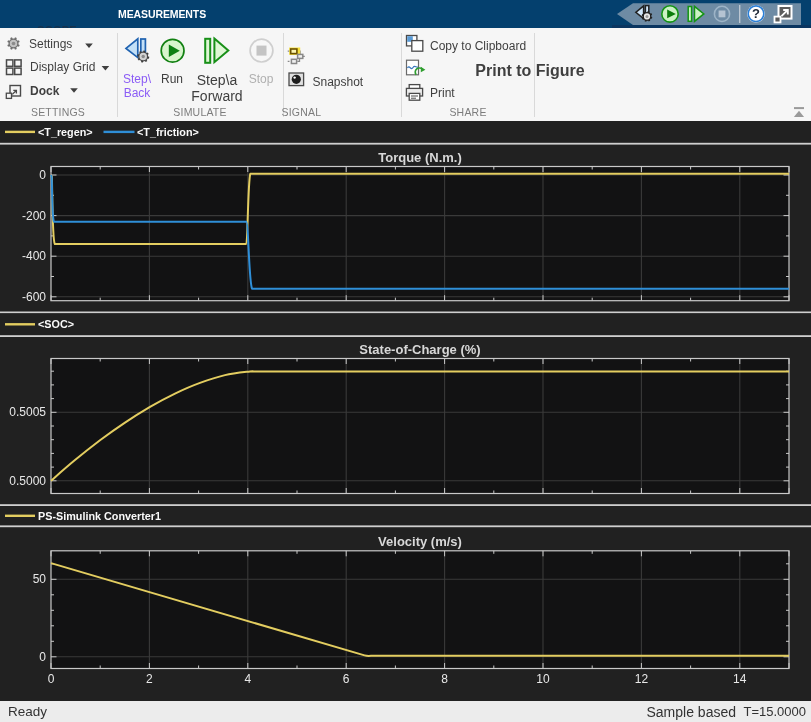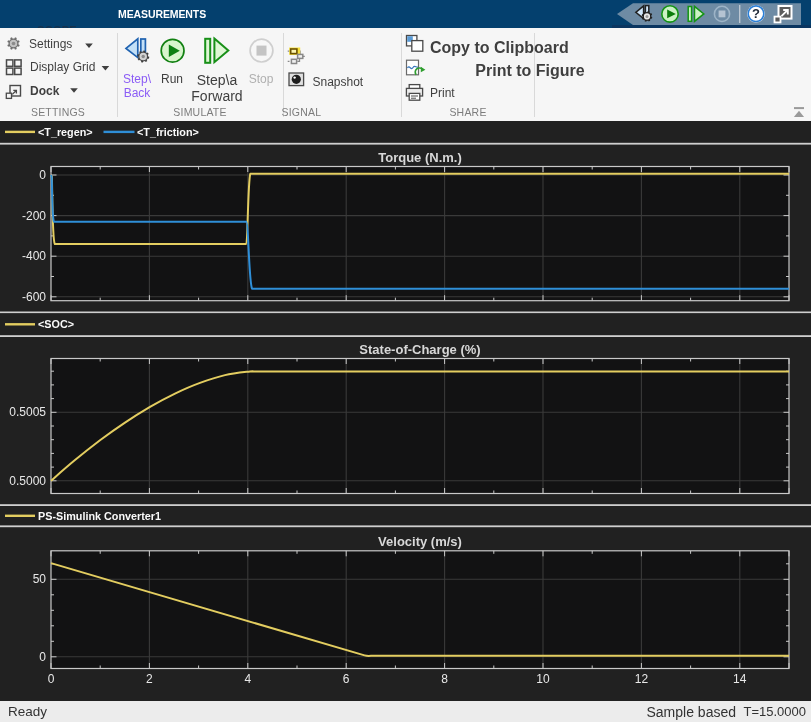--- a/index.html
+++ b/index.html
@@ -48,21 +48,21 @@
 <div class="abs" style="left:281.5px;top:106px;width:120px;font-size:10.5px;color:#7c7c7c;letter-spacing:0.2px">SIGNAL</div>
 <div class="abs" style="left:408px;top:106px;width:120px;text-align:center;font-size:10.5px;color:#7c7c7c;letter-spacing:0.2px">SHARE</div>
 <div class="abs" style="left:29px;top:36.5px;width:200px;font-size:12px;color:#3f3f3f;text-align:left;font-weight:normal">Settings</div>
 <div class="abs" style="left:30px;top:59.5px;width:200px;font-size:12px;color:#3f3f3f;text-align:left;font-weight:normal">Display Grid</div>
 <div class="abs" style="left:30px;top:83.5px;width:200px;font-size:12px;color:#3f3f3f;text-align:left;font-weight:bold">Dock</div>
 <div class="abs" style="left:112px;top:71.5px;width:50px;text-align:center;font-size:12px;color:#8b5cf6">Step\<br>Back</div>
 <div class="abs" style="left:147px;top:71.5px;width:50px;text-align:center;font-size:12px;color:#3f3f3f">Run</div>
 <div class="abs" style="left:191px;top:71.5px;width:52px;text-align:center;font-size:14px;color:#3f3f3f">Step\a<br>Forward</div>
 <div class="abs" style="left:236px;top:71.5px;width:50px;text-align:center;font-size:12px;color:#b0b0b0">Stop</div>
 <div class="abs" style="left:312.5px;top:74.5px;width:200px;font-size:12px;color:#3f3f3f;text-align:left;font-weight:normal">Snapshot</div>
-<div class="abs" style="left:430px;top:38.5px;width:200px;font-size:16px;color:#3f3f3f;text-align:left;font-weight:bold">Copy to Clipboard</div>
+<div class="abs" style="left:430px;top:38.5px;width:200px;font-size:12px;color:#3f3f3f;text-align:left;font-weight:normal">Copy to Clipboard</div>
 <div class="abs" style="left:430px;top:62px;width:200px;font-size:16px;color:#3f3f3f;text-align:center;font-weight:bold">Print to Figure</div>
 <div class="abs" style="left:430px;top:86px;width:200px;font-size:12px;color:#3f3f3f;text-align:left;font-weight:normal">Print</div>
 <svg width="811" height="92.5" viewBox="0 0 811 92.5" style="position:absolute;left:0;top:28px">
       <polygon points="85.2,15.5 92.8,15.5 89,20.0" fill="#3f3f3f"></polygon>
       <polygon points="101.60000000000001,38 109.2,38 105.4,42.5" fill="#3f3f3f"></polygon>
       <polygon points="70.2,60.3 77.8,60.3 74,64.8" fill="#3f3f3f"></polygon>
       <circle cx="13.5" cy="15.5" r="4.4" fill="#c2c2c2" stroke="#6e6e6e" stroke-width="1.3"></circle>
       <line x1="17.6" y1="17.2" x2="19.3" y2="17.9" stroke="#6e6e6e" stroke-width="2"></line>
       <line x1="15.2" y1="19.6" x2="15.9" y2="21.3" stroke="#6e6e6e" stroke-width="2"></line>
       <line x1="11.8" y1="19.6" x2="11.1" y2="21.3" stroke="#6e6e6e" stroke-width="2"></line>

